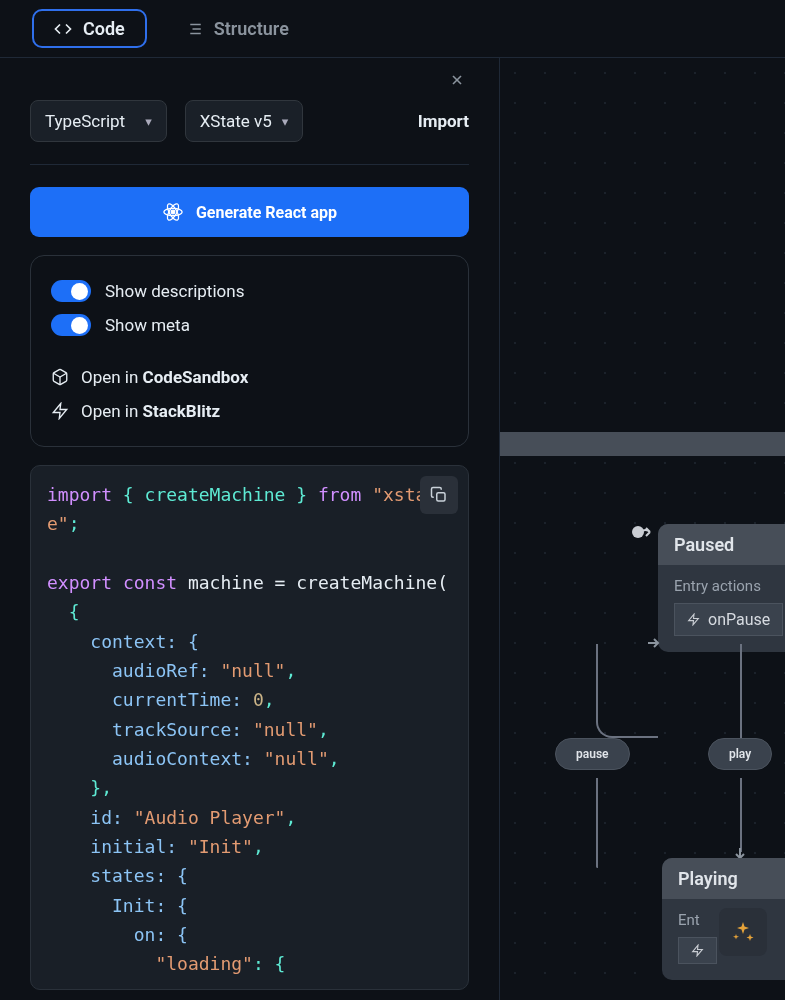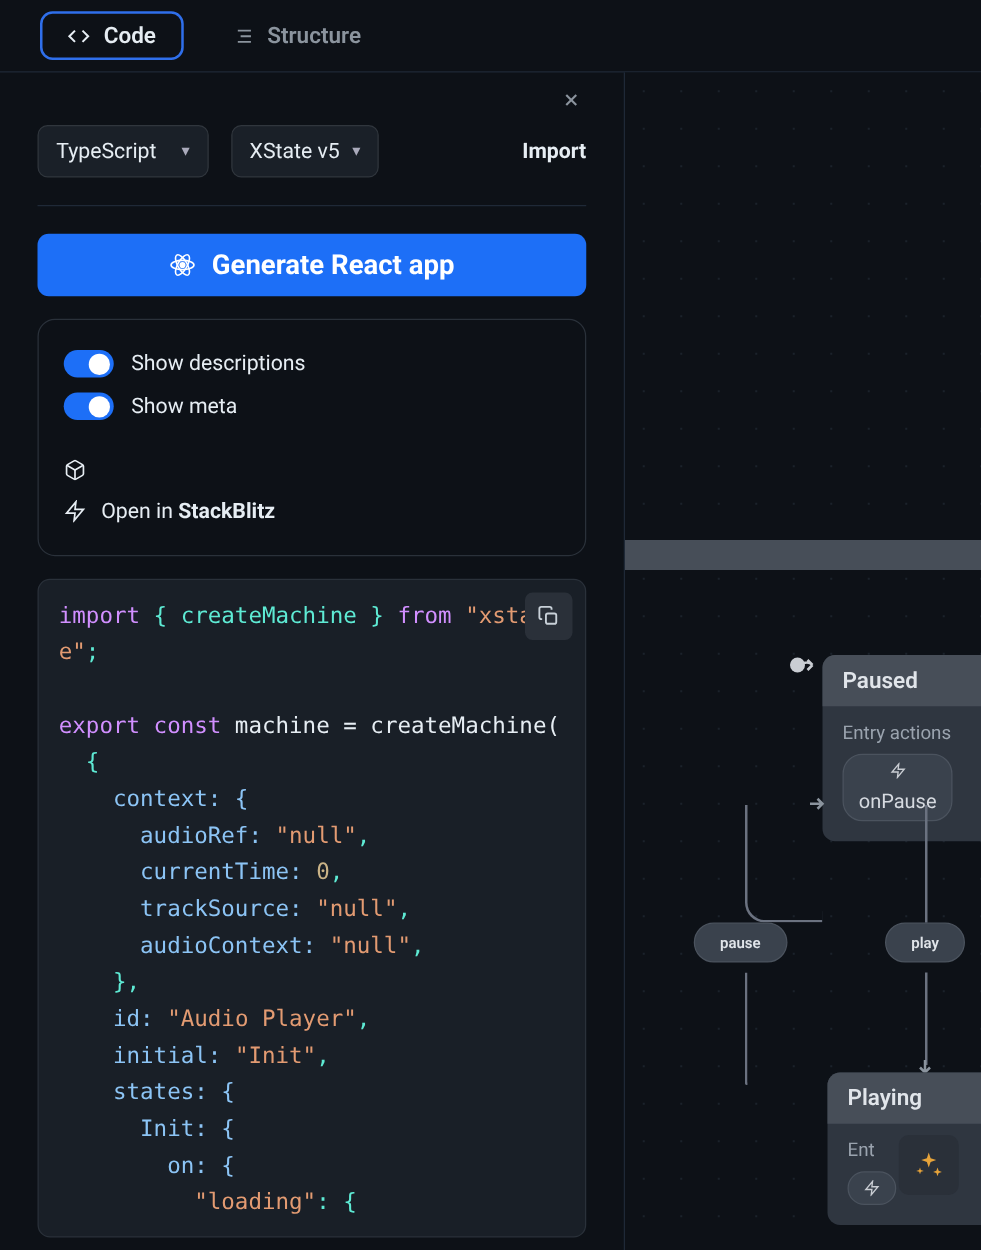--- a/index.html
+++ b/index.html
@@ -93,21 +93,21 @@
     .generate-btn {
       margin-top: 22px;
       background: #1d6ff7;
       border-radius: 9px;
       height: 50px;
       display: flex;
       align-items: center;
       justify-content: center;
       gap: 12px;
       font-weight: 700;
-      font-size: 22px;
+      font-size: 16px;
       cursor: pointer;
       color: #fff;
     }
     .options-box {
       margin-top: 18px;
       border: 1px solid #2a313a;
       border-radius: 14px;
       padding: 18px 20px;
     }
     .toggle-row {
@@ -216,26 +216,25 @@
       padding: 12px 16px 16px;
       font-size: 15px;
       color: #9aa3ae;
     }
     .action-chip {
       display: inline-flex;
       align-items: center;
       gap: 8px;
       background: #3a424d;
       border: 1px solid #4b535e;
-      border-radius: 16px;
+      border-radius: 0;
       padding: 6px 12px;
       margin-top: 8px;
       color: #d6dae0;
       font-size: 16px;
-      flex-direction: column;
     }
     .event-pill {
       position: absolute;
       background: #3a424d;
       border: 1px solid #4b535e;
       border-radius: 22px;
       padding: 8px 20px;
       color: #e1e5ea;
       font-weight: 600;
       font-size: 12px;
@@ -337,20 +336,21 @@
         <div class="toggle"></div>
         <span>Show meta</span>
       </div>
       <div class="divider"></div>
       <div class="open-row">
         <svg width="18" height="18" viewBox="0 0 24 24" fill="none" stroke="#e6edf3" stroke-width="1.8">
             <path d="M21 16V8a2 2 0 0 0-1-1.73l-7-4a2 2 0 0 0-2 0l-7 4A2 2 0 0 0 3 8v8a2 2 0 0 0 1 1.73l7 4a2 2 0 0 0 2 0l7-4A2 2 0 0 0 21 16z"></path>
             <polyline points="3.27 6.96 12 12.01 20.73 6.96"></polyline>
             <line x1="12" y1="22.08" x2="12" y2="12"></line>
           </svg>
+        <span><span class="label">Open in </span><span class="strong">CodeSandbox</span></span>
       </div>
       <div class="open-row">
         <svg width="18" height="18" viewBox="0 0 24 24" fill="none" stroke="#e6edf3" stroke-width="1.8">
             <polygon points="13 2 3 14 12 14 11 22 21 10 12 10 13 2"></polygon>
           </svg>
         <span><span class="label">Open in </span><span class="strong">StackBlitz</span></span>
       </div>
     </div>
 
     <div class="code-block">

